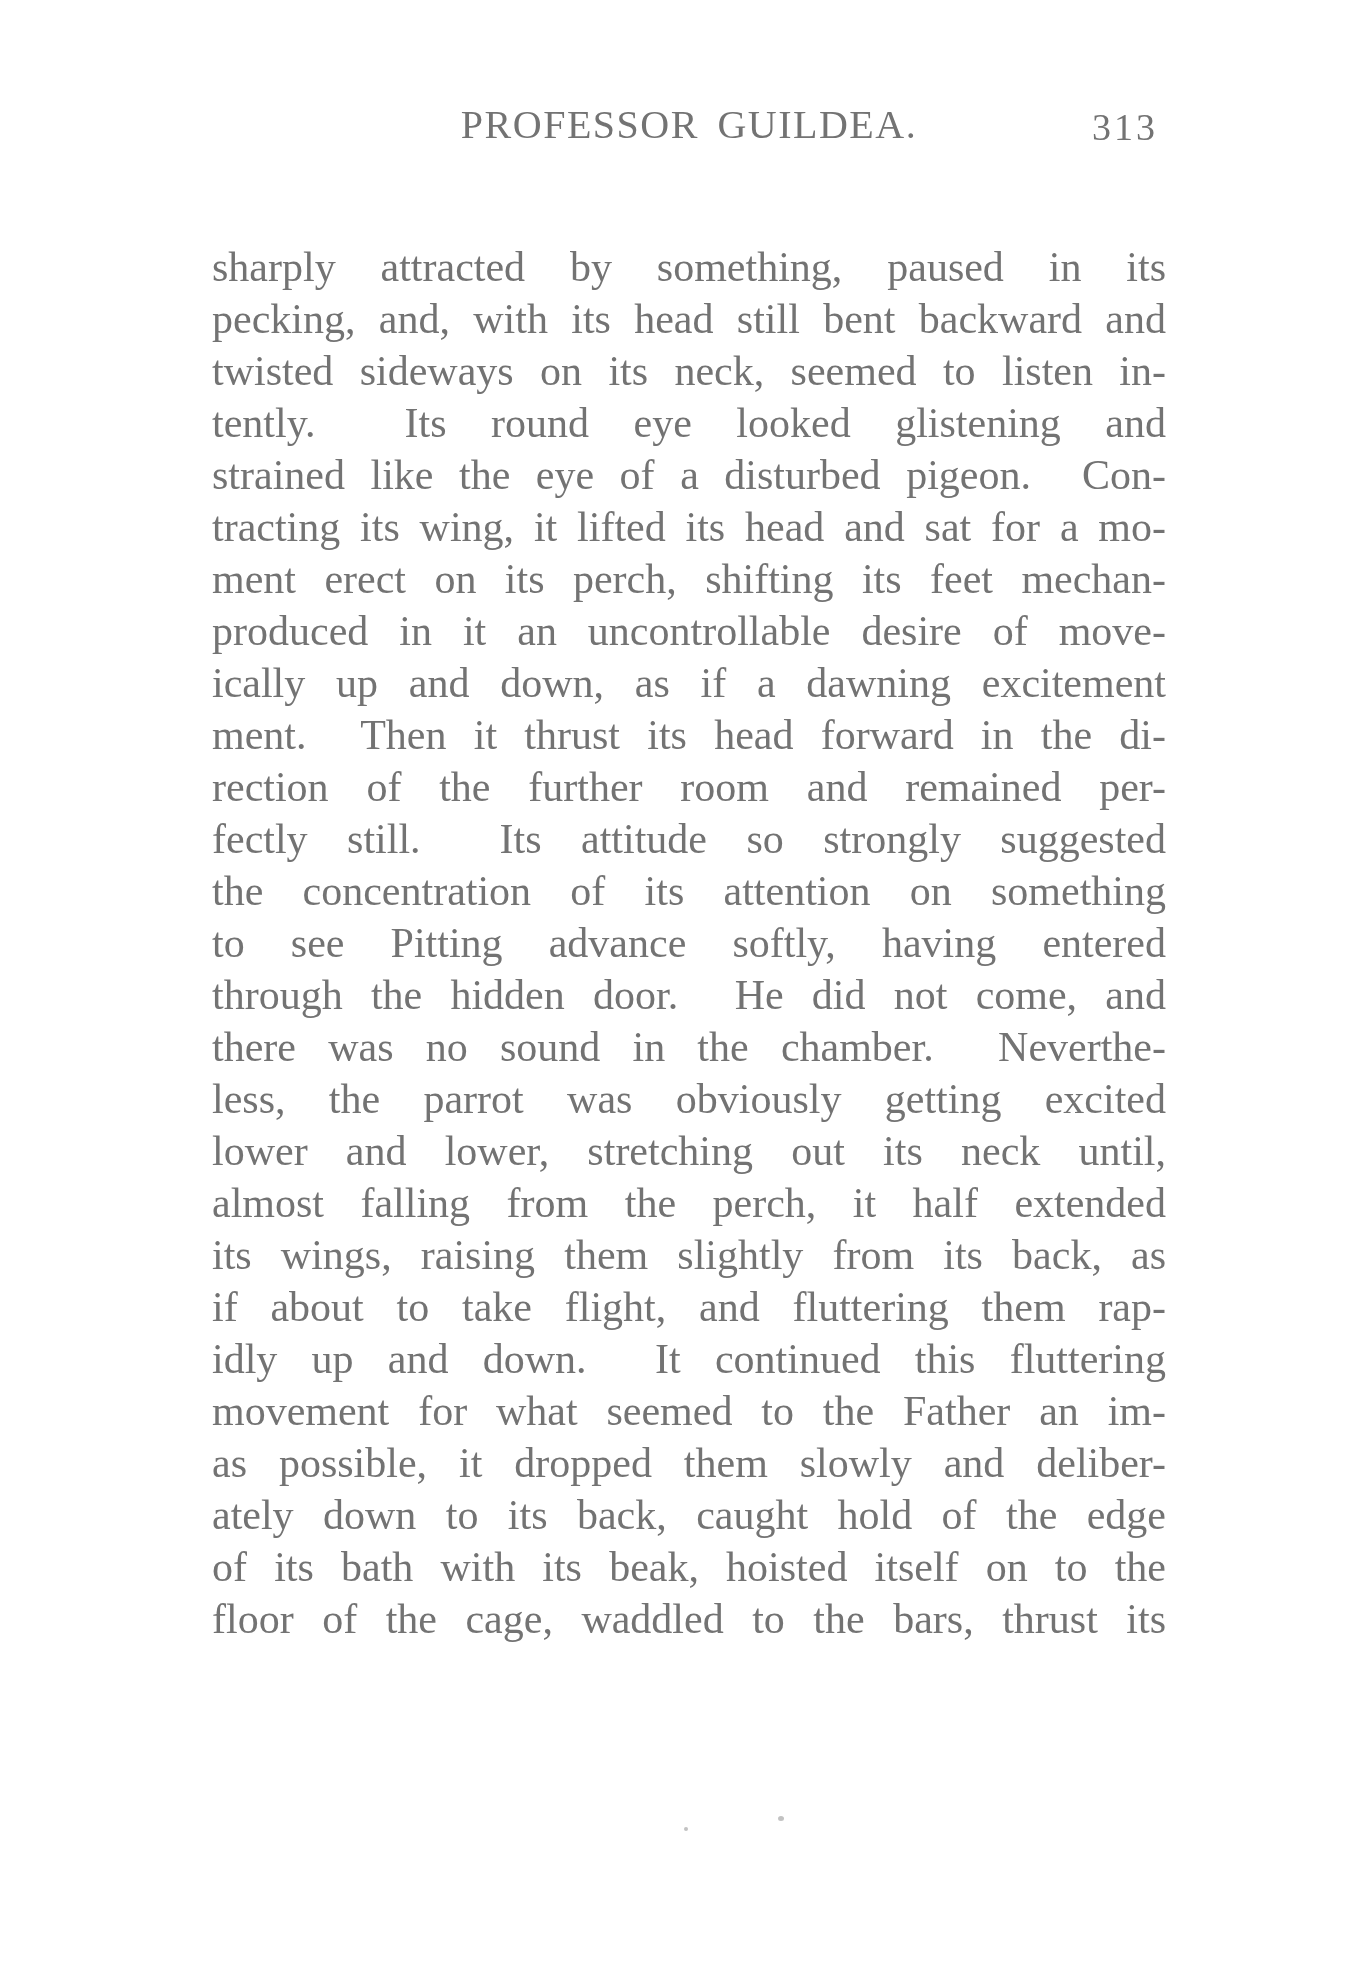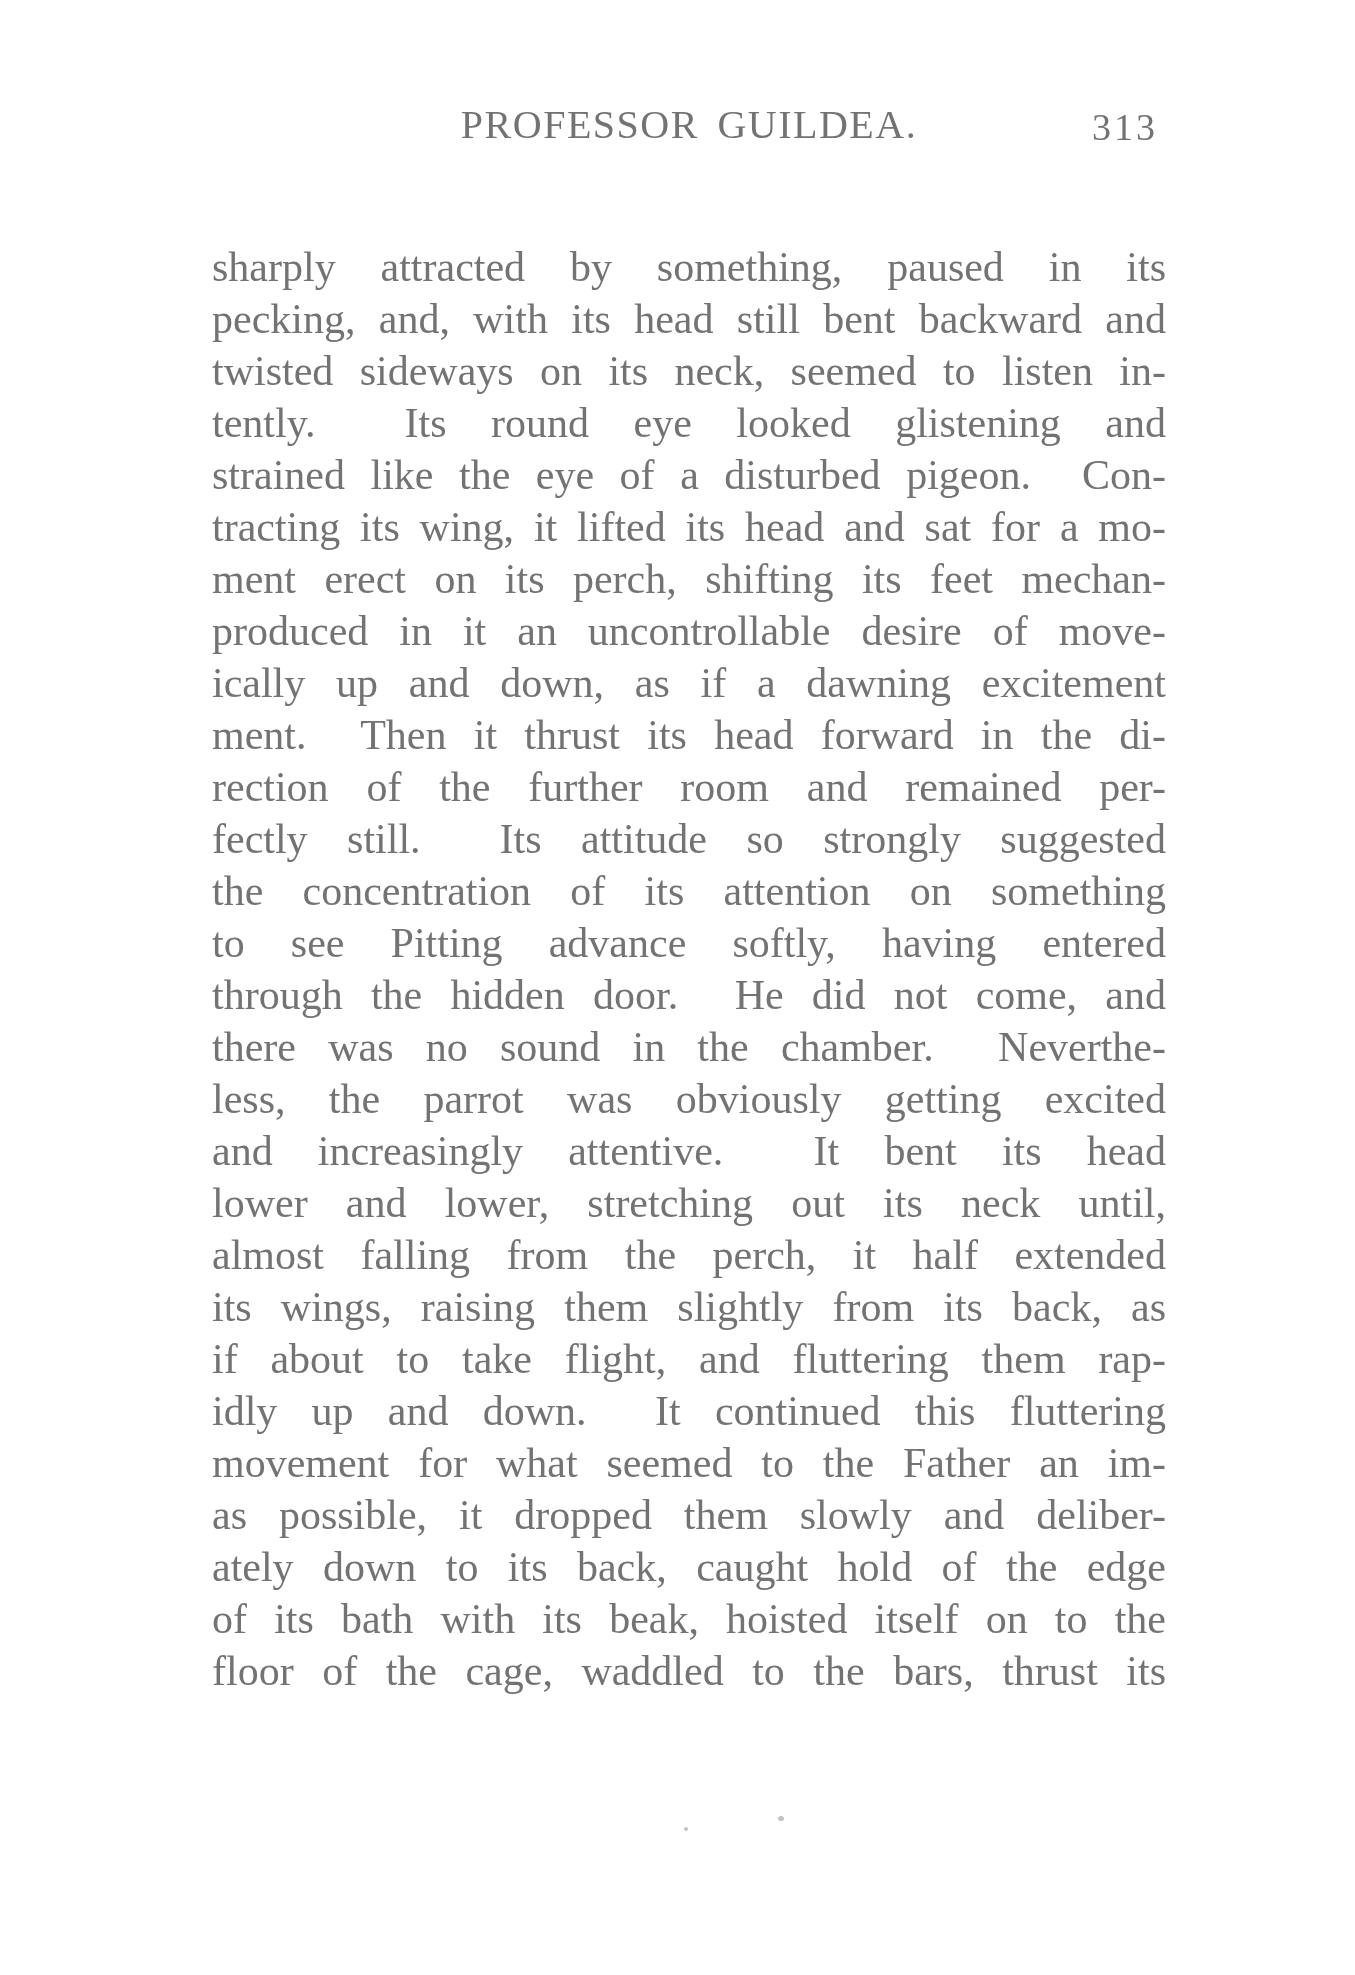--- a/index.html
+++ b/index.html
@@ -86,21 +86,20 @@
       <div class="text-line">produced in it an uncontrollable desire of move-</div>
       <div class="text-line">ically up and down, as if a dawning excitement</div>
       <div class="text-line">ment.  Then it thrust its head forward in the di-</div>
       <div class="text-line">rection of the further room and remained per-</div>
       <div class="text-line">fectly still.  Its attitude so strongly suggested</div>
       <div class="text-line">the concentration of its attention on something</div>
       <div class="text-line">to see Pitting advance softly, having entered</div>
       <div class="text-line">through the hidden door.  He did not come, and</div>
       <div class="text-line">there was no sound in the chamber.  Neverthe-</div>
       <div class="text-line">less, the parrot was obviously getting excited</div>
-      <div class="text-line">and increasingly attentive.  It bent its head</div>
       <div class="text-line">lower and lower, stretching out its neck until,</div>
       <div class="text-line">almost falling from the perch, it half extended</div>
       <div class="text-line">its wings, raising them slightly from its back, as</div>
       <div class="text-line">if about to take flight, and fluttering them rap-</div>
       <div class="text-line">idly up and down.  It continued this fluttering</div>
       <div class="text-line">movement for what seemed to the Father an im-</div>
       <div class="text-line">as possible, it dropped them slowly and deliber-</div>
       <div class="text-line">ately down to its back, caught hold of the edge</div>
       <div class="text-line">of its bath with its beak, hoisted itself on to the</div>
       <div class="text-line">floor of the cage, waddled to the bars, thrust its</div>

